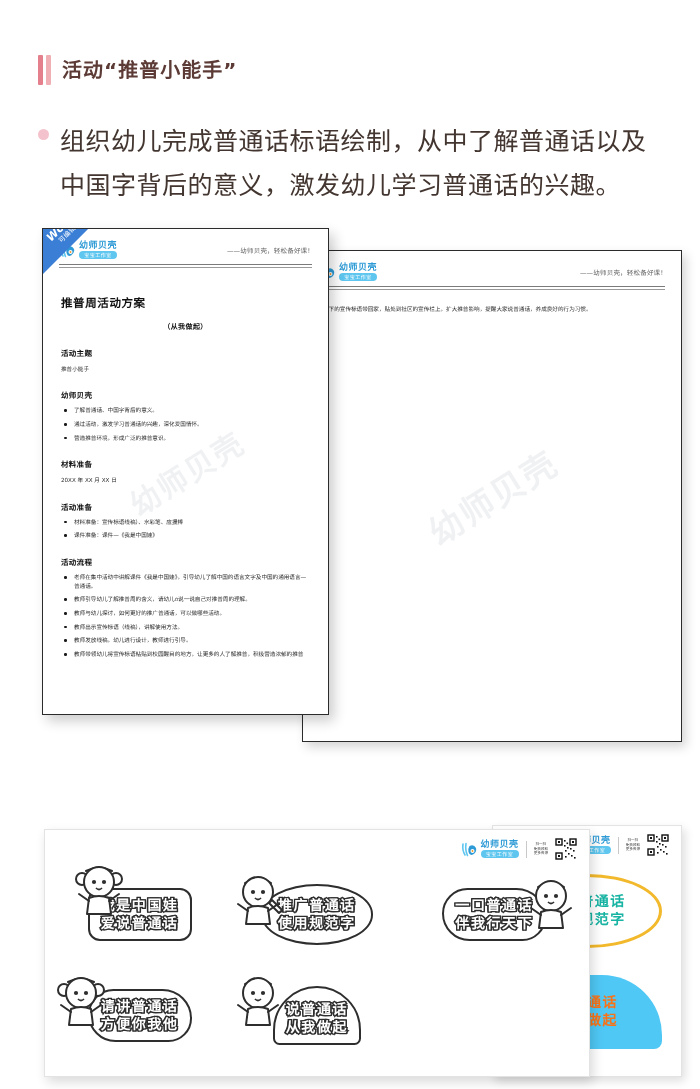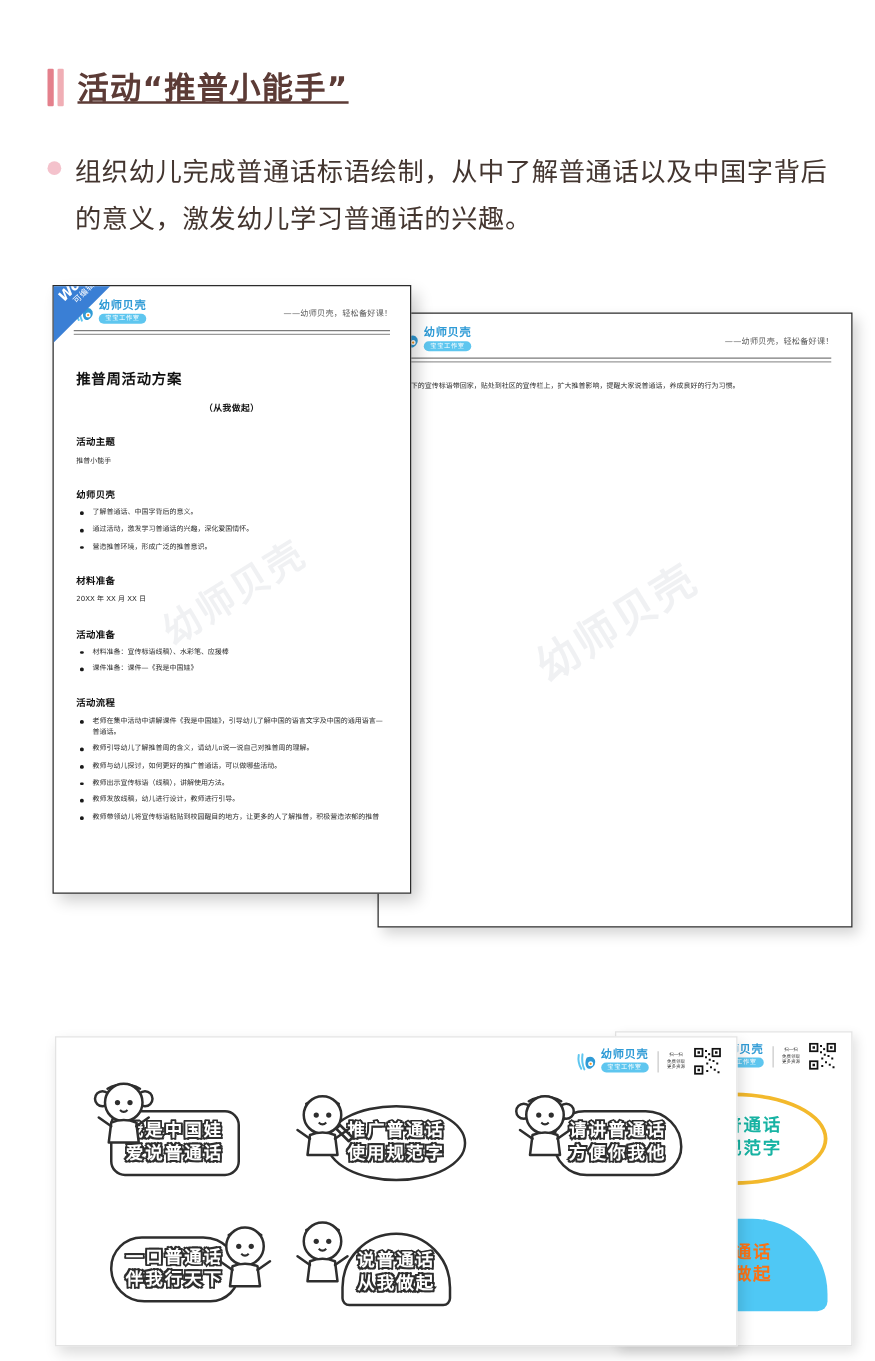--- a/index.html
+++ b/index.html
@@ -31,48 +31,47 @@
     align-items: stretch;
   }
   .accent-bars i {
     display: block;
     width: 5px;
     border-radius: 1px;
   }
   .accent-bars i.b1 { background: #e4808c; }
   .accent-bars i.b2 { background: #f0aeb5; }
   .heading-title {
-    font-size: 25px;
+    font-size: 20px;
     font-weight: bold;
     color: #5c3b36;
     letter-spacing: 1px;
     line-height: 1;
     white-space: nowrap;
-    text-decoration: underline;
   }
 
   .lead-row {
     position: absolute;
     left: 38px;
     top: 120px;
     width: 630px;
     display: flex;
     align-items: flex-start;
     gap: 11px;
   }
   .lead-dot {
     width: 11px;
     height: 11px;
     border-radius: 50%;
     background: #f4c2cc;
     margin-top: 9px;
     flex: none;
   }
   .lead-text {
-    font-size: 21px;
+    font-size: 25px;
     line-height: 1.75;
     color: #43352f;
     letter-spacing: 0.5px;
   }
 
   
   .docs-area {
     position: absolute;
     left: 0;
     top: 228px;
@@ -632,54 +631,54 @@
   <path d="M16 38 Q26 34 36 38 L38 54 L14 54 Z" stroke="#2e2e2e" stroke-width="2" fill="#ffffff" stroke-linejoin="round" stroke-linecap="round"></path>
               <path d="M16 41 L6 34" stroke="#2e2e2e" stroke-width="2" fill="#ffffff" stroke-linejoin="round" stroke-linecap="round"></path>
               <path d="M36 41 L46 34" stroke="#2e2e2e" stroke-width="2" fill="#ffffff" stroke-linejoin="round" stroke-linecap="round"></path>
             </svg></span>
           <div class="bubble oval">
             <div class="bubble-line">推广普通话</div>
             <div class="bubble-line">使用规范字</div>
           </div>
         </div>
         <div class="slogan-cell">
+          <span class="kid right"><svg class="kid-svg" width="54" height="58" viewBox="0 0 54 58" aria-hidden="true">
+    <path d="M13 13 Q26 5 39 13" stroke="#2e2e2e" stroke-width="2" fill="#ffffff" stroke-linejoin="round" stroke-linecap="round"></path>
+    <circle cx="26" cy="22" r="15" stroke="#2e2e2e" stroke-width="2" fill="#ffffff" stroke-linejoin="round" stroke-linecap="round"></circle>
+    <circle cx="21" cy="22" r="2.1" fill="#2e2e2e"></circle>
+    <circle cx="31" cy="22" r="2.1" fill="#2e2e2e"></circle>
+    <path d="M23 28 Q26 31 29 28" stroke="#2e2e2e" stroke-width="1.7" fill="none"></path>
+  <path d="M16 38 Q26 34 36 38 L38 54 L14 54 Z" stroke="#2e2e2e" stroke-width="2" fill="#ffffff" stroke-linejoin="round" stroke-linecap="round"></path>
+              <path d="M16 41 L6 34" stroke="#2e2e2e" stroke-width="2" fill="#ffffff" stroke-linejoin="round" stroke-linecap="round"></path>
+              <path d="M36 41 L46 34" stroke="#2e2e2e" stroke-width="2" fill="#ffffff" stroke-linejoin="round" stroke-linecap="round"></path>
+            </svg></span>
+          <div class="bubble cloud">
+            <div class="bubble-line">一口普通话</div>
+            <div class="bubble-line">伴我行天下</div>
+          </div>
+        </div>
+        <div class="slogan-cell">
           <span class="kid left"><svg class="kid-svg" width="54" height="58" viewBox="0 0 54 58" aria-hidden="true">
     <circle cx="9" cy="19" r="6" stroke="#2e2e2e" stroke-width="2" fill="#ffffff" stroke-linejoin="round" stroke-linecap="round"></circle>
               <circle cx="43" cy="19" r="6" stroke="#2e2e2e" stroke-width="2" fill="#ffffff" stroke-linejoin="round" stroke-linecap="round"></circle>
              <path d="M13 11 Q26 4 39 11" stroke="#2e2e2e" stroke-width="2" fill="#ffffff" stroke-linejoin="round" stroke-linecap="round"></path>
     <circle cx="26" cy="22" r="15" stroke="#2e2e2e" stroke-width="2" fill="#ffffff" stroke-linejoin="round" stroke-linecap="round"></circle>
     <circle cx="21" cy="22" r="2.1" fill="#2e2e2e"></circle>
     <circle cx="31" cy="22" r="2.1" fill="#2e2e2e"></circle>
     <path d="M23 28 Q26 31 29 28" stroke="#2e2e2e" stroke-width="1.7" fill="none"></path>
   <path d="M16 38 Q26 34 36 38 L38 54 L14 54 Z" stroke="#2e2e2e" stroke-width="2" fill="#ffffff" stroke-linejoin="round" stroke-linecap="round"></path>
               <path d="M16 41 L6 34" stroke="#2e2e2e" stroke-width="2" fill="#ffffff" stroke-linejoin="round" stroke-linecap="round"></path>
               <path d="M36 41 L46 34" stroke="#2e2e2e" stroke-width="2" fill="#ffffff" stroke-linejoin="round" stroke-linecap="round"></path>
             </svg></span>
           <div class="bubble cloud">
             <div class="bubble-line">请讲普通话</div>
             <div class="bubble-line">方便你我他</div>
           </div>
         </div>
         <div class="slogan-cell">
-          <span class="kid right"><svg class="kid-svg" width="54" height="58" viewBox="0 0 54 58" aria-hidden="true">
-    <path d="M13 13 Q26 5 39 13" stroke="#2e2e2e" stroke-width="2" fill="#ffffff" stroke-linejoin="round" stroke-linecap="round"></path>
-    <circle cx="26" cy="22" r="15" stroke="#2e2e2e" stroke-width="2" fill="#ffffff" stroke-linejoin="round" stroke-linecap="round"></circle>
-    <circle cx="21" cy="22" r="2.1" fill="#2e2e2e"></circle>
-    <circle cx="31" cy="22" r="2.1" fill="#2e2e2e"></circle>
-    <path d="M23 28 Q26 31 29 28" stroke="#2e2e2e" stroke-width="1.7" fill="none"></path>
-  <path d="M16 38 Q26 34 36 38 L38 54 L14 54 Z" stroke="#2e2e2e" stroke-width="2" fill="#ffffff" stroke-linejoin="round" stroke-linecap="round"></path>
-              <path d="M16 41 L6 34" stroke="#2e2e2e" stroke-width="2" fill="#ffffff" stroke-linejoin="round" stroke-linecap="round"></path>
-              <path d="M36 41 L46 34" stroke="#2e2e2e" stroke-width="2" fill="#ffffff" stroke-linejoin="round" stroke-linecap="round"></path>
-            </svg></span>
-          <div class="bubble cloud">
-            <div class="bubble-line">一口普通话</div>
-            <div class="bubble-line">伴我行天下</div>
-          </div>
-        </div>
-        <div class="slogan-cell">
           <span class="kid left"><svg class="kid-svg" width="54" height="58" viewBox="0 0 54 58" aria-hidden="true">
     <path d="M13 13 Q26 5 39 13" stroke="#2e2e2e" stroke-width="2" fill="#ffffff" stroke-linejoin="round" stroke-linecap="round"></path>
     <circle cx="26" cy="22" r="15" stroke="#2e2e2e" stroke-width="2" fill="#ffffff" stroke-linejoin="round" stroke-linecap="round"></circle>
     <circle cx="21" cy="22" r="2.1" fill="#2e2e2e"></circle>
     <circle cx="31" cy="22" r="2.1" fill="#2e2e2e"></circle>
     <path d="M23 28 Q26 31 29 28" stroke="#2e2e2e" stroke-width="1.7" fill="none"></path>
   <path d="M16 38 Q26 34 36 38 L38 54 L14 54 Z" stroke="#2e2e2e" stroke-width="2" fill="#ffffff" stroke-linejoin="round" stroke-linecap="round"></path>
               <path d="M16 41 L6 34" stroke="#2e2e2e" stroke-width="2" fill="#ffffff" stroke-linejoin="round" stroke-linecap="round"></path>
               <path d="M36 41 L46 34" stroke="#2e2e2e" stroke-width="2" fill="#ffffff" stroke-linejoin="round" stroke-linecap="round"></path>
             </svg></span>

